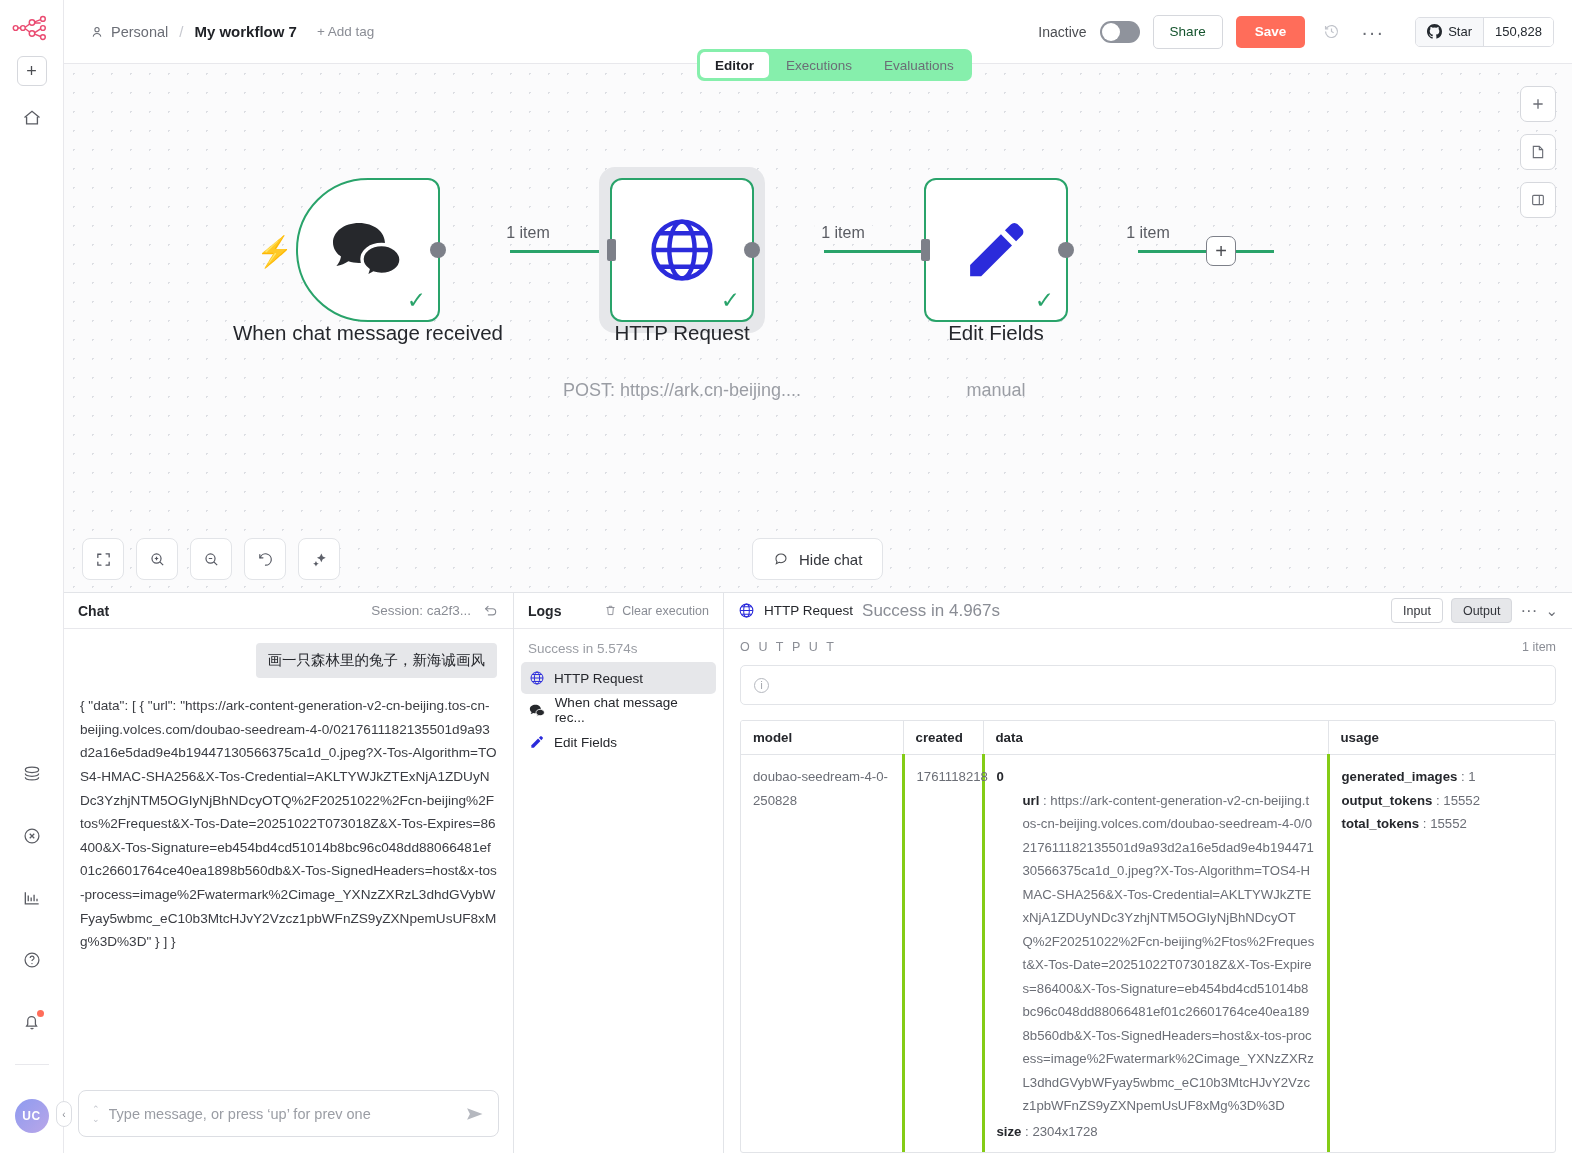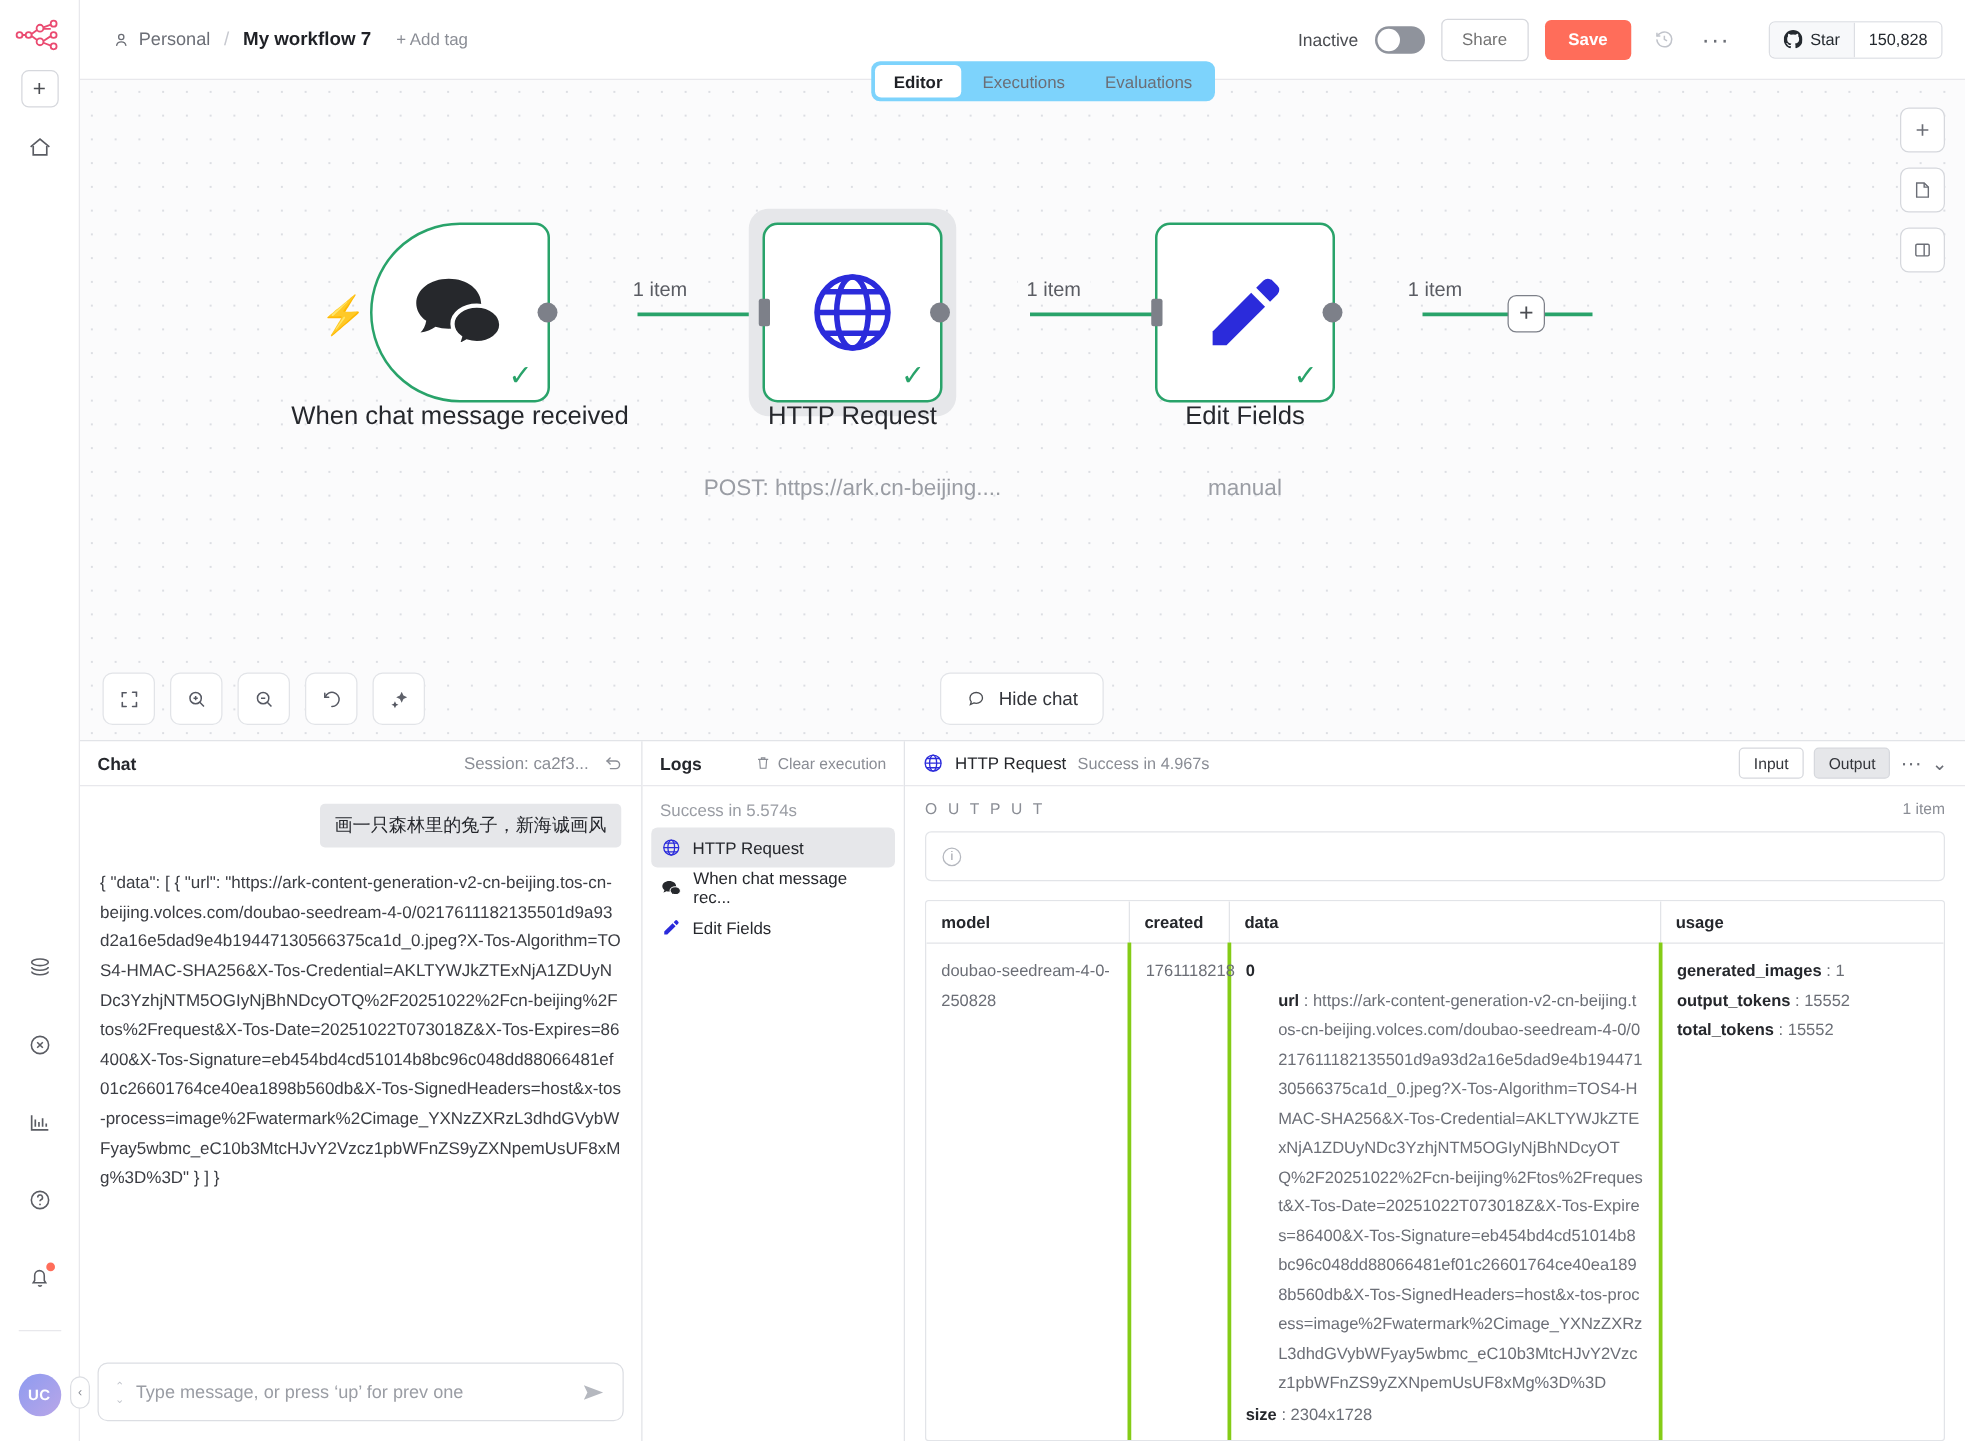--- a/index.html
+++ b/index.html
@@ -57,21 +57,21 @@
   .toggle {
     width: 40px; height: 22px; border-radius: 11px; background: #8f939c;
     position: relative; cursor: pointer;
   }
   .toggle .knob {
     position: absolute; left: 2px; top: 2px; width: 18px; height: 18px;
     border-radius: 50%; background: #fff;
   }
   .btn-share {
     height: 32px; padding: 16px 16px; border: 1px solid #d6d8dd; border-radius: 5px;
-    background: #fff; color: #737373; font-size: 13.5px; cursor: pointer;
+    background: #fff; color: #14532d; font-size: 13.5px; cursor: pointer;
     display: flex; align-items: center; font-family: inherit; text-align: right;
   }
   .btn-save {
     height: 32px; padding: 0 19px; border: none; border-radius: 5px;
     background: #ff6d5a; color: #fff; font-size: 13.5px; font-weight: 600;
     cursor: pointer; display: flex; align-items: center; font-family: inherit;
   }
   .icon-btn-plain {
     width: 26px; height: 26px; display: flex; align-items: center; justify-content: center;
     color: #b5b8bf; cursor: pointer;
@@ -86,21 +86,21 @@
     background: #f7f8fa; font-size: 13px; color: #24292f; cursor: pointer;
   }
   .gh-count {
     padding: 0 11px; height: 100%; display: flex; align-items: center;
     font-size: 13px; color: #24292f; background: #fff; border-left: 1px solid #dcdee3; cursor: pointer;
   }
 
   
   #tabs {
     position: absolute; left: 697px; top: 49px; height: 32px;
-    background: #7dd3fc; border-radius: 7px; padding: 3px; display: flex; gap: 2px; z-index: 6;
+    background: #86efac; border-radius: 7px; padding: 3px; display: flex; gap: 2px; z-index: 6;
   }
   .tab {
     padding: 0 15px; height: 26px; display: flex; align-items: center;
     font-size: 13.5px; color: #6b6e76; border-radius: 5px; cursor: pointer;
   }
   .tab.active { background: #fff; color: #1f2126; font-weight: 600; }
 
   
   #canvas {
     position: absolute; left: 64px; top: 64px; width: 1508px; height: 528px;
@@ -231,21 +231,21 @@
   .log-row {
     margin: 0 7px; height: 32px; display: flex; align-items: center; gap: 9px;
     padding: 0 8px; border-radius: 5px; font-size: 13.5px; color: #25272c; cursor: pointer;
   }
   .log-row.sel { background: #e6e7ea; }
 
   
   #out-panel { flex: 1; display: flex; flex-direction: column; min-width: 0; }
   .out-hd { height: 36px; display: flex; align-items: center; padding: 0 14px; border-bottom: 1px solid #e8e8ec; }
   .out-hd-name { font-size: 13.5px; color: #25272c; margin-left: 9px; }
-  .out-hd-status { font-size: 13px; color: #8a8d95; margin-left: 9px; }
+  .out-hd-status { font-size: 17px; color: #8a8d95; margin-left: 9px; }
   .out-hd-right { margin-left: auto; display: flex; align-items: center; gap: 8px; }
   .seg {
     height: 25px; padding: 0 11px; border: 1px solid #d6d8dd; border-radius: 4px;
     background: #fff; font-size: 12.5px; color: #33353b; display: flex;
     align-items: center; cursor: pointer; font-family: inherit;
   }
   .seg.active { background: #e6e7ea; }
   .out-sub { height: 36px; display: flex; align-items: center; padding: 0 16px; }
   .out-sub-label { font-size: 12.5px; color: #8a8d95; letter-spacing: 2.6px; }
   .out-sub-count { margin-left: auto; font-size: 12.5px; color: #8a8d95; }

